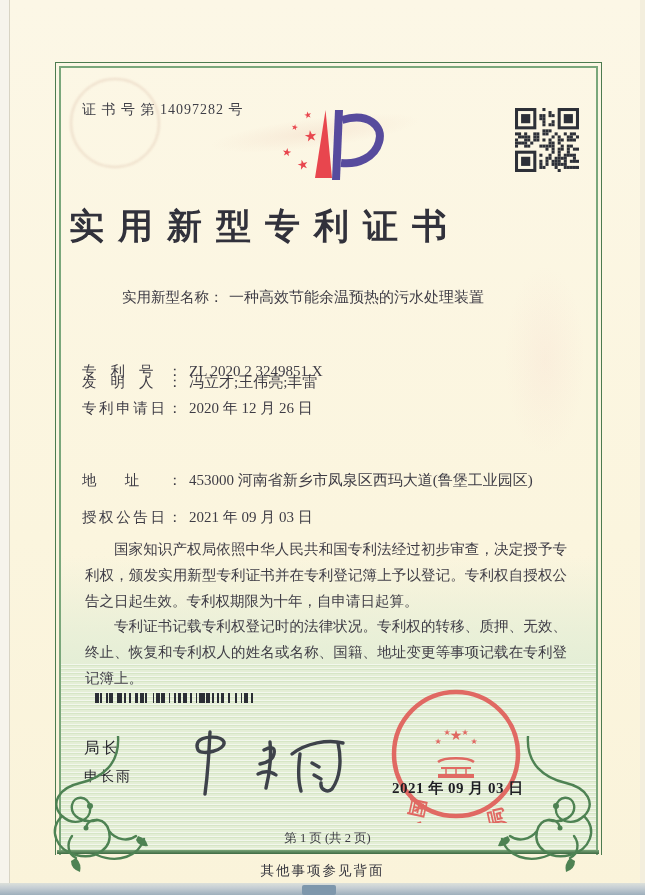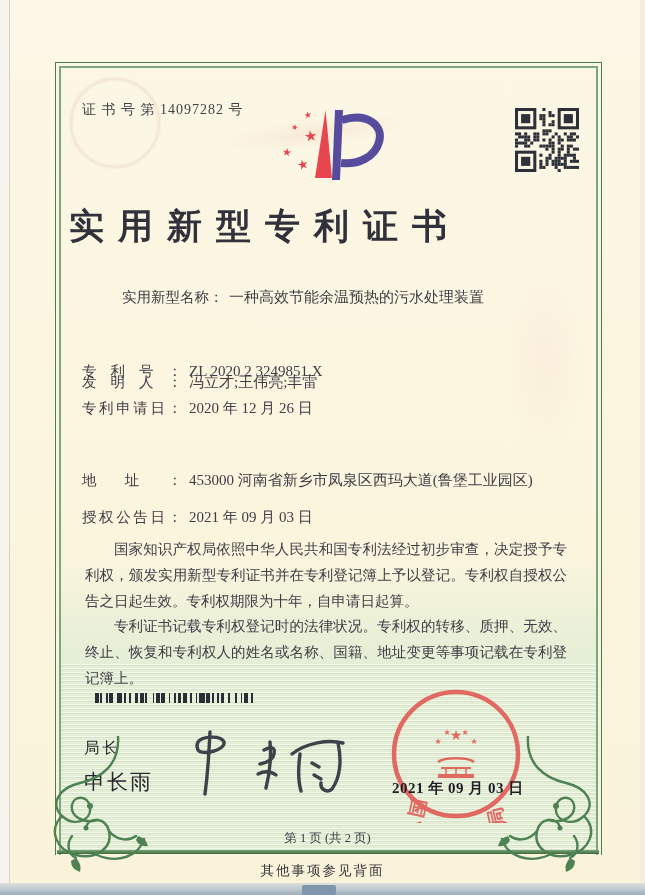--- a/index.html
+++ b/index.html
@@ -35,21 +35,21 @@
   .flabel{display:inline-block;width:100px;font-size:14.5px;text-align:justify;text-align-last:justify;vertical-align:baseline;}
   .fvalue{margin-left:7px;}
   .pair2{position:absolute;left:266px;top:0;}
   .paras{left:85px;top:538px;width:482px;font-size:14.5px;line-height:1.78;color:#3f3d46;text-align:justify;font-family:Liberation Mono, monospace;}
   .paras p{margin:0;text-indent:2em;}
   .page-ind{left:55px;top:830px;width:545px;text-align:center;font-size:12.5px;color:#3a3a41;}
   .back-note{left:0;top:862px;width:645px;text-align:center;font-size:13.5px;letter-spacing:2px;color:#35353d;}
   
   .signer-title{left:84px;top:738px;font-size:15.5px;letter-spacing:3px;color:#26262c;
       font-family:"Liberation Sans","DejaVu Sans",sans-serif;}
-  .signer-name{left:84px;top:768px;font-size:21px;letter-spacing:2px;color:#26262c;
+  .signer-name{left:84px;top:768px;font-size:14px;letter-spacing:2px;color:#26262c;
       font-family:Liberation Serif, serif;}
   .seal-date{left:392px;top:779px;font-size:15px;font-weight:bold;letter-spacing:.5px;color:#1e1e24;z-index:6;}
   
   .logo{left:278px;top:105px;width:110px;height:80px;}
   .logo .star{position:absolute;color:#e8464e;line-height:1;}
   .st1{left:26px;top:6px;font-size:9px;transform:rotate(-12deg);}
   .st2{left:13px;top:19px;font-size:8px;transform:rotate(10deg);}
   .st3{left:26px;top:24px;font-size:15px;transform:rotate(-8deg);}
   .st4{left:4px;top:42px;font-size:11px;transform:rotate(8deg);}
   .st5{left:19px;top:53px;font-size:13px;transform:rotate(-14deg);}

